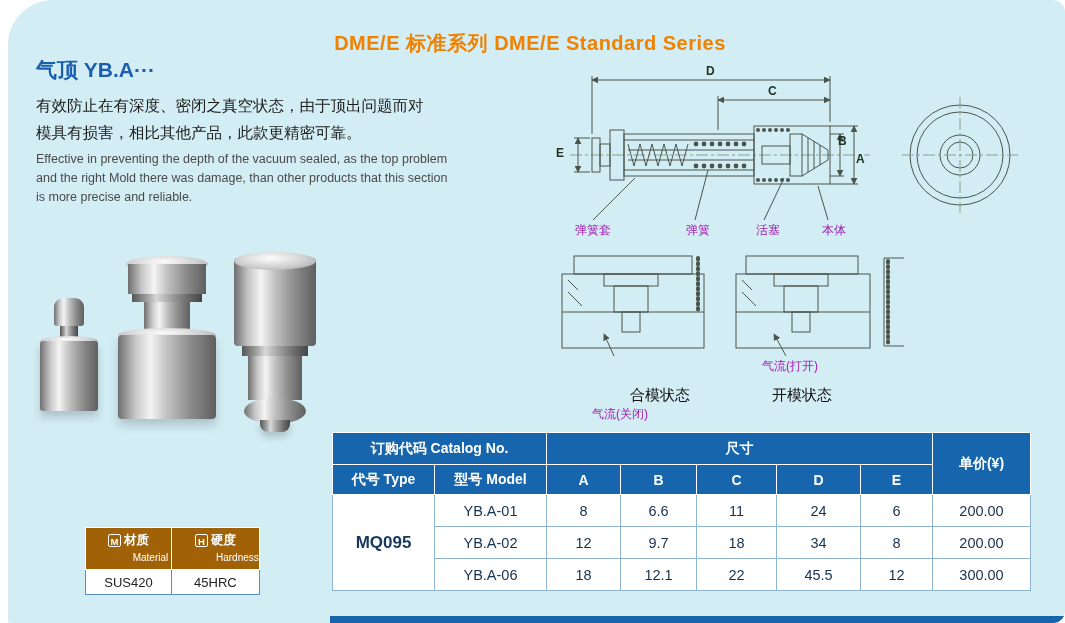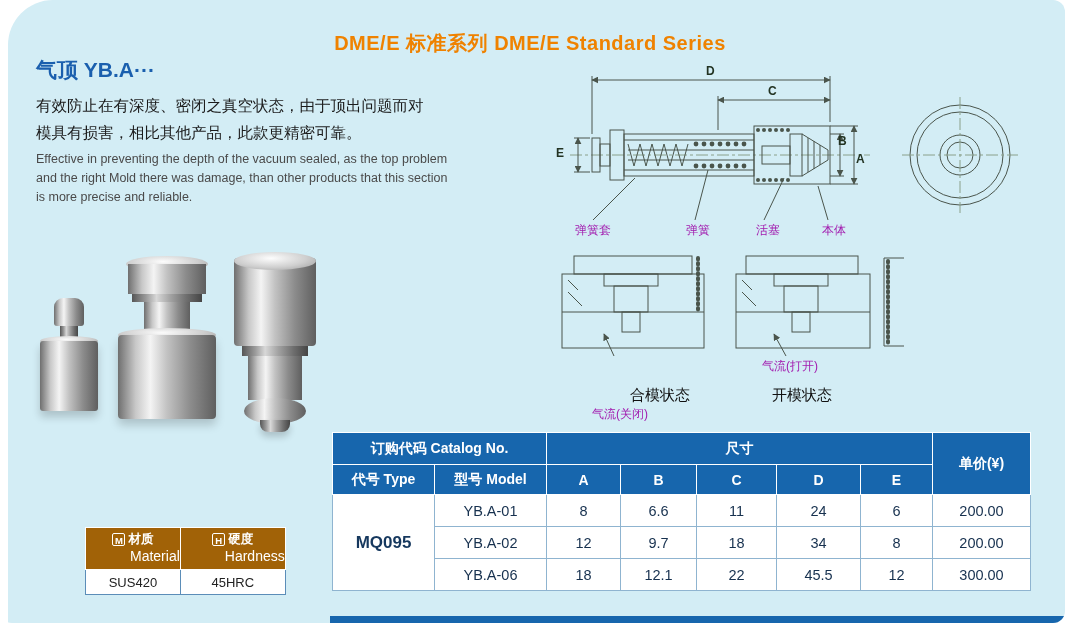--- a/index.html
+++ b/index.html
@@ -37,21 +37,21 @@
   .order-table td { background:#ffffff; border:1px solid #8fb4d0; color:#17314f; font-size:14.5px; text-align:center; height:32px; }
   .order-table td.type-cell { font-size:17px; font-weight:bold; color:#16385e; }
 
   
   .mat-table { position:absolute; left:85px; top:527px; border-collapse:collapse; table-layout:fixed; }
   .mat-table th { background:#a16207; color:#ffffff; border:1px solid #ffffff; width:86px; height:42px;
                   font-size:12.5px; font-weight:bold; text-align:center; line-height:1.35; }
   .mat-table td { background:#ffffff; border:1px solid #5b8db8; height:25px; text-align:center; font-size:13px; color:#222; }
   .icon-box { display:inline-block; width:13px; height:13px; line-height:13px; border:1px solid #ffffff; border-radius:2px;
               font-size:9.5px; font-weight:bold; text-align:center; margin-right:3px; vertical-align:-1px; }
-  .mat-en { font-size:14px; font-weight:normal;margin-left:44px; }
+  .mat-en { font-size:10px; font-weight:normal;margin-left:44px; }
 
   svg { position:absolute; overflow:visible; }
   .svg1 { left:540px; top:60px; }
   .svg2 { left:548px; top:248px; }
 </style>
 </head>
 <body>
 
 <div class="page">
   <div class="bg-panel"></div>

